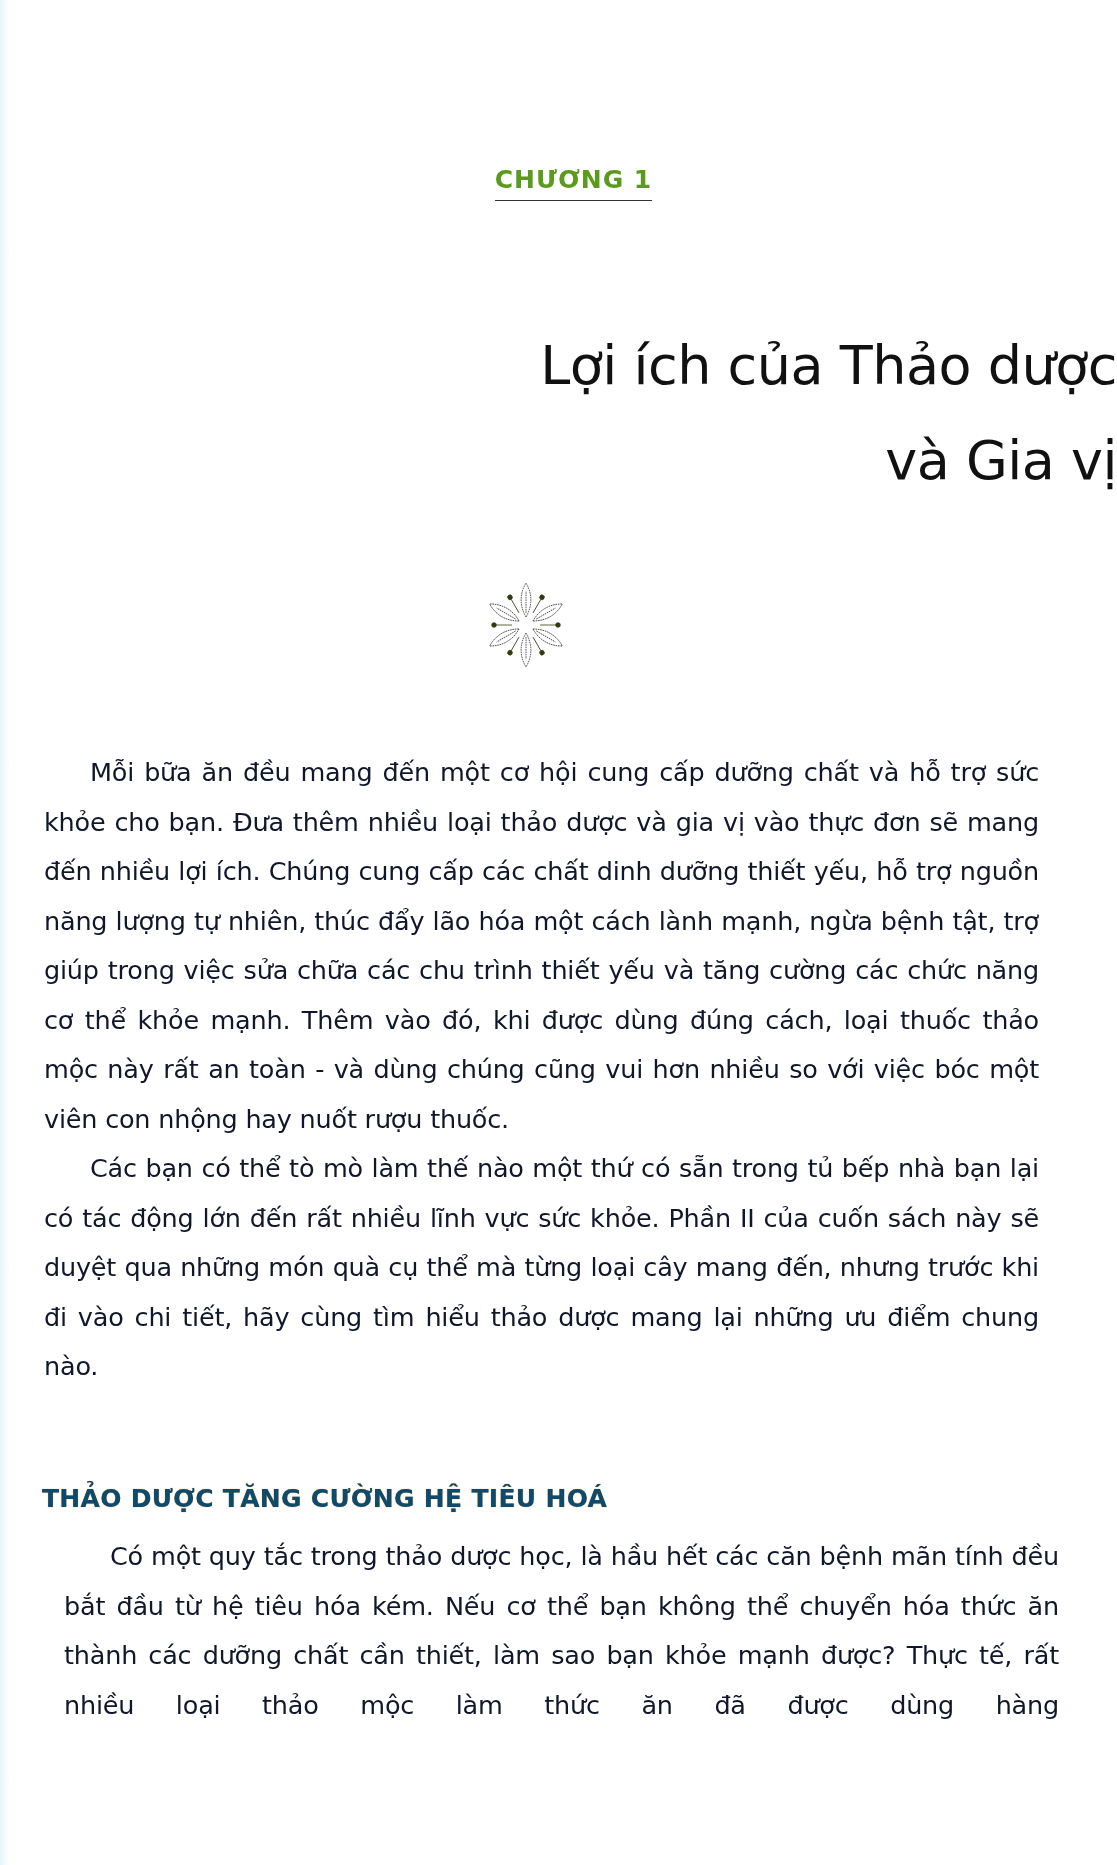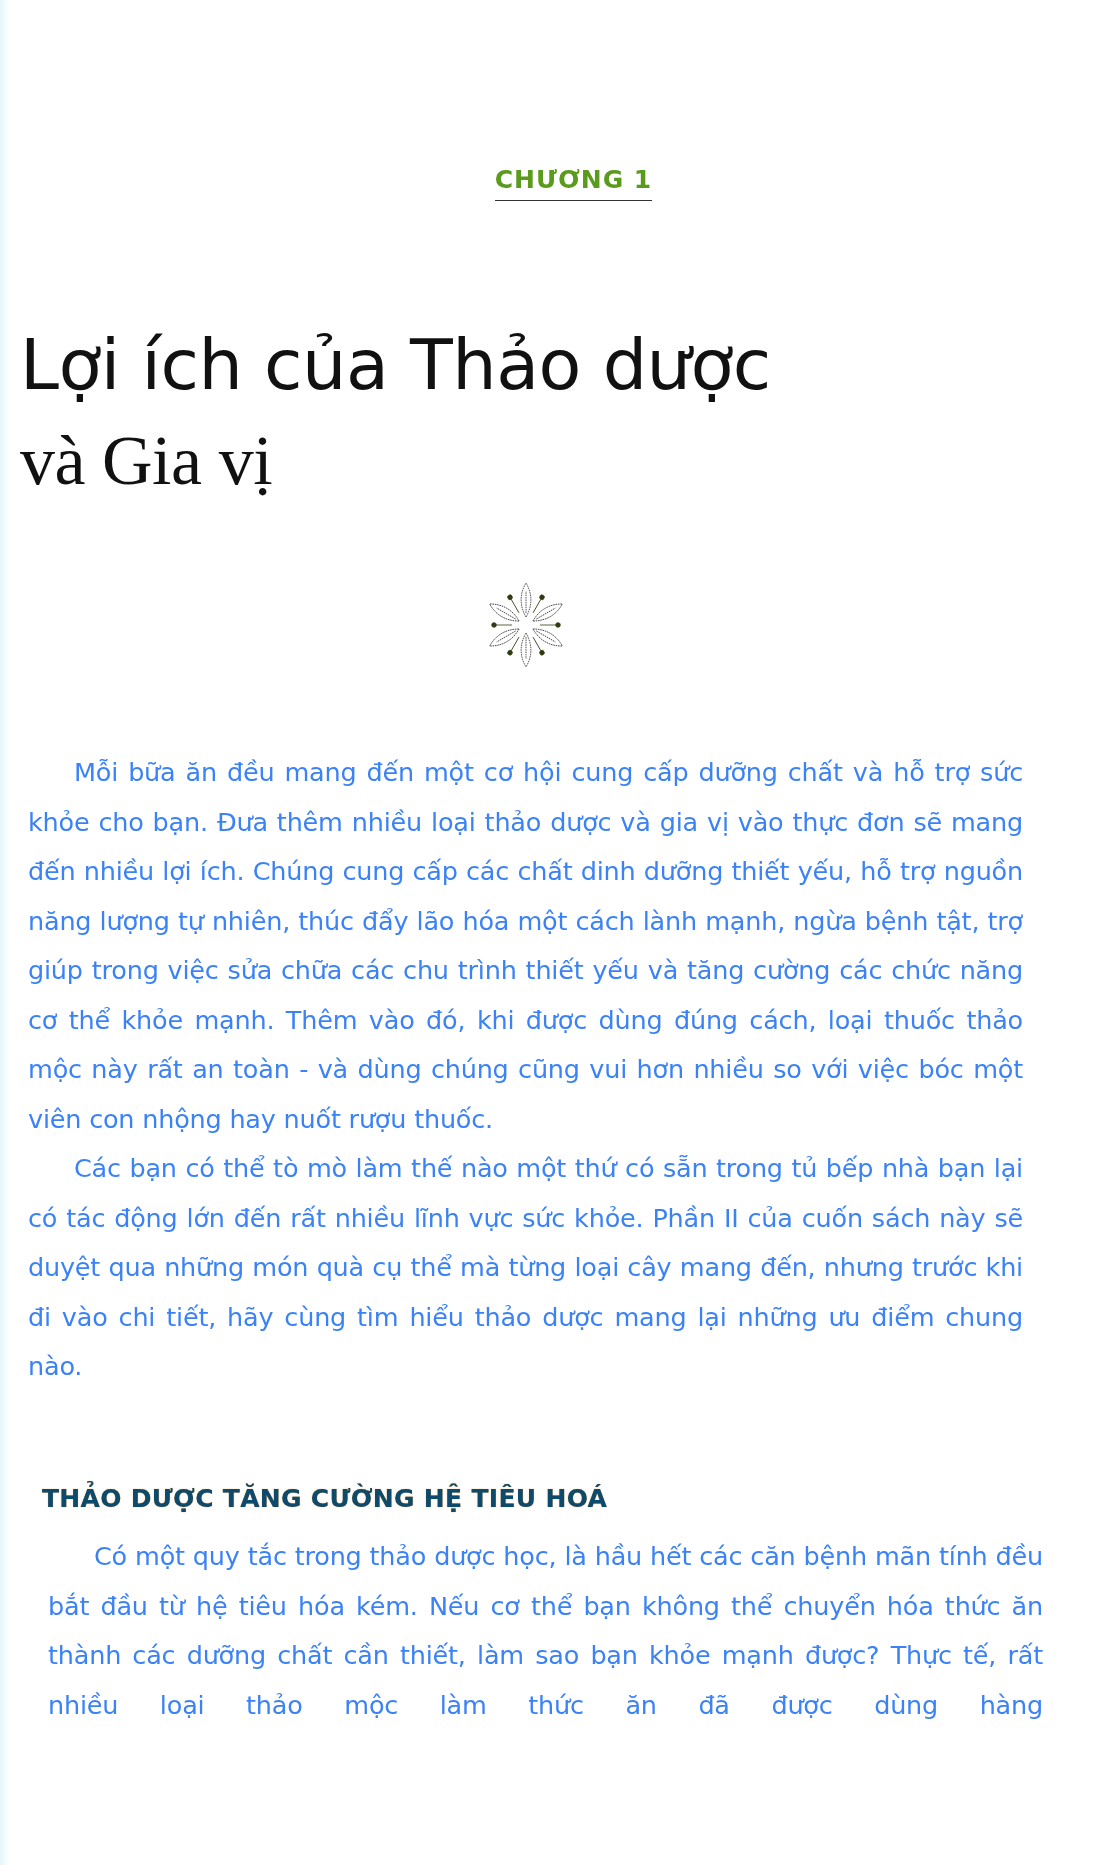--- a/index.html
+++ b/index.html
@@ -30,44 +30,44 @@
     letter-spacing: 1px;
     color: #5a9a1c;
     padding-bottom: 6px;
     border-bottom: 1px solid #333;
     margin-left: 30px;
   }
   .title {
     position: absolute;
     left: 0; width: 1117px;
     top: 318px;
-    text-align: left;
+    text-align: right;
     font-family: "DejaVu Sans", sans-serif;
     font-weight: normal;
-    font-size: 70px;
+    font-size: 54px;
     line-height: 95px;
     color: #111;
     letter-spacing: -0.5px;
   }
   .title .line { display: block; }
   .title .line1 { margin-left: 20px; }
-  .title .line2 { margin-left: 20px; font-family: Liberation Serif, serif; }
+  .title .line2 { margin-left: 20px; }
   .ornament {
     position: absolute;
     left: 488px; top: 575px;
     width: 76px; height: 100px;
   }
   .body-text {
     position: absolute;
-    left: 28px;
+    left: 44px;
     width: 995px;
     font-family: "DejaVu Sans", sans-serif;
     font-size: 25.5px;
     line-height: 49.5px;
-    color: #3b82f6;
+    color: #0f172a;
     text-align: justify;
     letter-spacing: -0.2px;
   }
   .body-text p { margin: 0; text-indent: 46px; }
   .intro { top: 748px; }
   .section-heading {
     position: absolute;
     left: 42px;
     top: 1484px;
     font-family: "DejaVu Sans", sans-serif;

